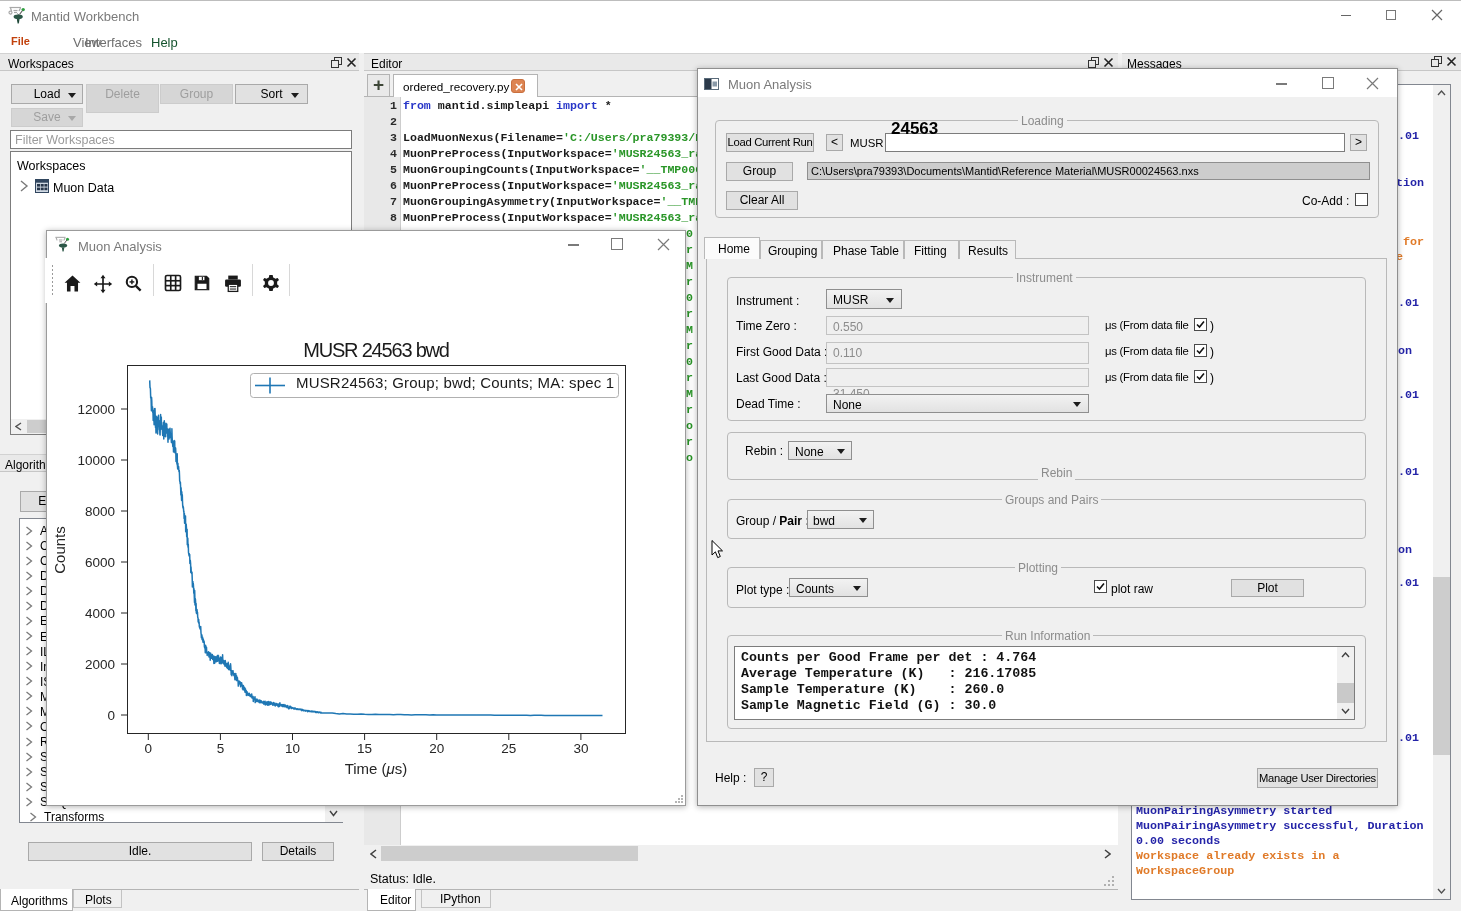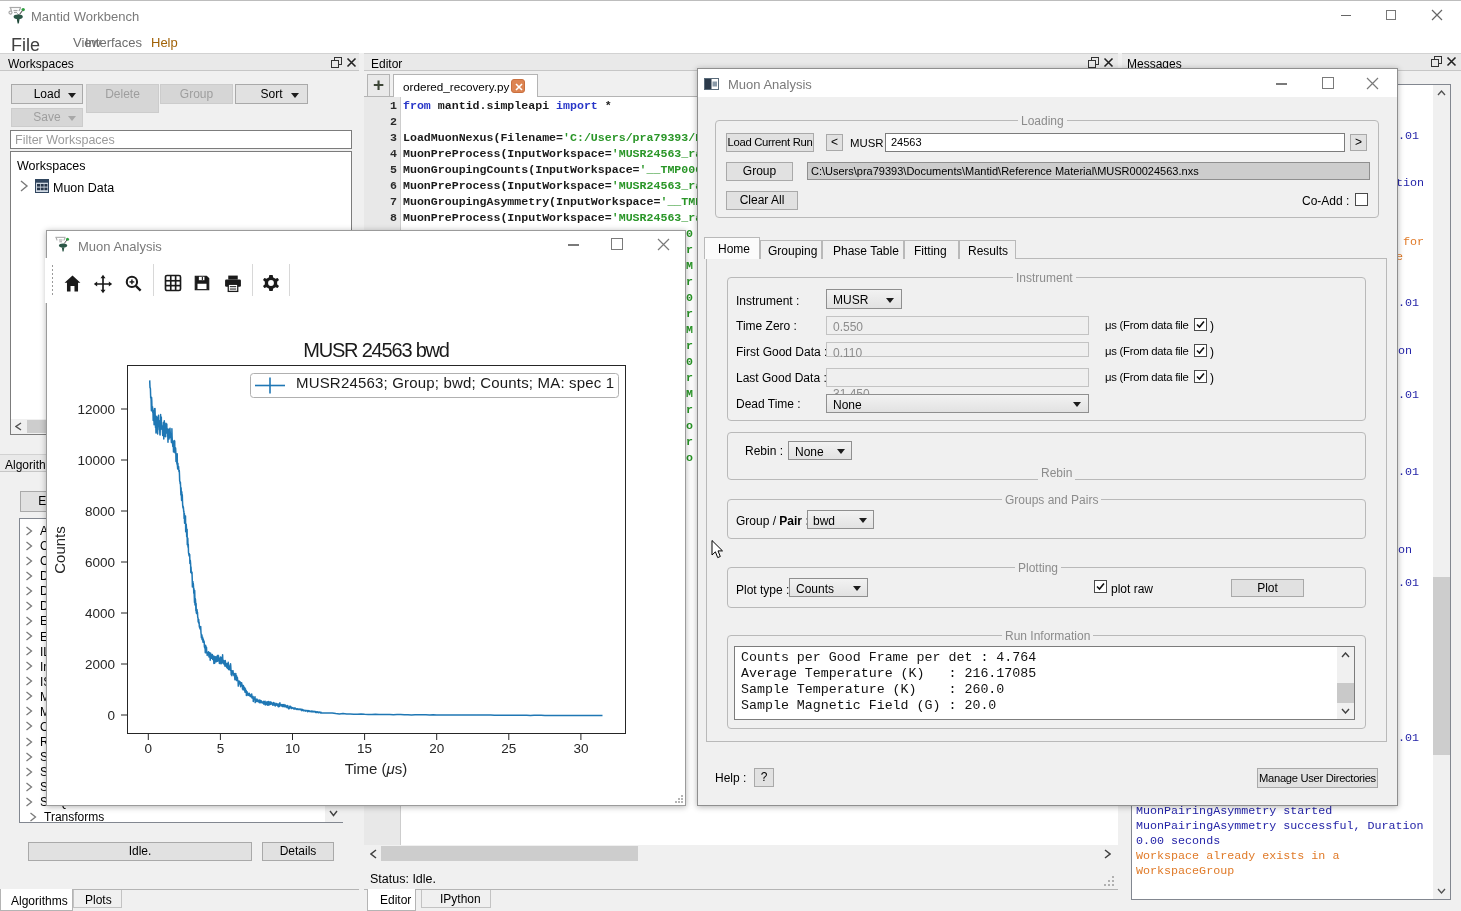--- a/index.html
+++ b/index.html
@@ -1,19 +1,19 @@
 <!DOCTYPE html>
 <html><head>
 <meta charset="utf-8">
 <style>
   * { margin:0; padding:0; box-sizing:border-box; }
   html,body { width:1461px; height:911px; overflow:hidden; }
   body { font-family:"Liberation Sans", sans-serif; background:#f0f0f0; position:relative; font-size:12px; color:#000; }
   .abs { position:absolute; }
-  .mono { font-family:"Liberation Mono", monospace; }
+  .mono { font-family:"Liberation Mono", monospace;font-weight:bold; }
   .btn { position:absolute; background:#e1e1e1; border:1px solid #a9a9a9; text-align:center; color:#000; }
   .btnd { position:absolute; background:#d6d6d6; border:1px solid #d1d1d1; text-align:center; color:#9e9e9e; }
   .gb { position:absolute; border:1px solid #b9b9b9; border-radius:4px; }
   .gbl { position:absolute; background:#f0f0f0; color:#8c8c8c; padding:0 3px; font-size:12px; }
   .fldd { position:absolute; background:#efefef; border:1px solid #c3c3c3; color:#8c8c8c; font-size:12px; }
   .combo { position:absolute; background:linear-gradient(#f2f2f2,#e2e2e2); border:1px solid #8f8f8f; font-size:12px; }
   .carr { position:absolute; width:0; height:0; border-left:4px solid transparent; border-right:4px solid transparent; border-top:5px solid #1c1c1c; }
   .cb { position:absolute; width:13px; height:13px; background:#fff; border:1px solid #4a4a4a; }
   .lbl { position:absolute; font-size:12px; color:#000; white-space:pre; }
   .hdr { position:absolute; height:18px; background:#e9e9e9; border-top:1px solid #d2d2d2; border-bottom:1px solid #c6c6c6; }
@@ -41,24 +41,24 @@
   <path d="M9.8 13.5 L10.6 16.5" stroke="#173a2c" stroke-width="0.8"></path>
 </svg>
 <div class="abs" style="left:31px;top:9px;font-size:13px;color:#7a7a7a;">Mantid Workbench</div>
 
 <div class="abs" style="left:1341px;top:15px;width:10px;height:1px;background:#666;"></div>
 <div class="abs" style="left:1386px;top:10px;width:10px;height:10px;border:1px solid #777;"></div>
 <svg class="abs" style="left:1431px;top:9px" width="12" height="12">
     <path d="M1 1 L11 11 M11 1 L1 11" stroke="#666" stroke-width="1.2"></path>
   </svg>
 
-<div class="abs" style="left:11px;top:35px;font-size:18px;color:#404040;">File</div>
+<div class="abs" style="left:11px;top:35px;font-size:11px;color:#c2410c;font-weight:bold;">File</div>
 <div class="abs" style="left:45px;top:35px;font-size:13px;color:#6e6e6e;margin-left:28px;">View</div>
 <div class="abs" style="left:85px;top:35px;font-size:13px;color:#6e6e6e;">Interfaces</div>
-<div class="abs" style="left:151px;top:35px;font-size:13px;color:#a16207;">Help</div>
+<div class="abs" style="left:151px;top:35px;font-size:13px;color:#14532d;">Help</div>
 
 <div class="hdr" style="left:0;top:53px;width:359px;"></div>
 <div class="htxt" style="left:8px;top:57px;">Workspaces</div>
 <div class="hdr" style="left:364px;top:53px;width:754px;"></div>
 <div class="htxt" style="left:371px;top:57px;">Editor</div>
 <div class="hdr" style="left:1122px;top:53px;width:339px;"></div>
 <div class="htxt" style="left:1127px;top:57px;">Messages</div>
 
 <svg class="abs" style="left:331px;top:57px" width="11" height="11">
     <rect x="3.5" y="0.5" width="7" height="7" fill="#e9e9e9" stroke="#333"></rect>
@@ -475,21 +475,21 @@
   <svg class="abs" style="left:668px;top:8px" width="13" height="13">
       <path d="M1 1 L12 12 M12 1 L1 12" stroke="#7a7a7a" stroke-width="1.2"></path>
     </svg>
 
   <div class="gb" style="left:17px;top:51px;width:664px;height:98px;"></div>
   <div class="gbl" style="left:320px;top:45px;">Loading</div>
   <div class="btn" style="left:28px;top:64px;width:88px;height:19px;line-height:17px;font-size:11.3px;letter-spacing:-0.3px;white-space:nowrap;">Load Current Run</div>
   <div class="btn" style="left:128px;top:65px;width:17px;height:17px;line-height:15px;font-size:12px;">&lt;</div>
   <div class="lbl" style="left:152px;top:68px;font-size:11.4px;">MUSR</div>
   <div class="abs" style="left:187px;top:64px;width:460px;height:19px;background:#fff;border:1px solid #7c7c7c;"></div>
-  <div class="lbl" style="left:193px;top:67px;font-size:11px;">24563</div>
+  <div class="lbl" style="left:193px;top:50px;font-size:17px;font-weight:bold;">24563</div>
   <div class="btn" style="left:652px;top:65px;width:17px;height:17px;line-height:15px;font-size:12px;">&gt;</div>
   <div class="btn" style="left:28px;top:93px;width:67px;height:19px;line-height:17px;font-size:12px;">Group</div>
   <div class="abs" style="left:109px;top:93px;width:563px;height:18px;background:#cdcdcd;border:1px solid #8f8f8f;"></div>
   <div class="lbl" style="left:113px;top:96px;font-size:11px;">C:\Users\pra79393\Documents\Mantid\Reference Material\MUSR00024563.nxs</div>
   <div class="btn" style="left:28px;top:122px;width:72px;height:19px;line-height:17px;font-size:12px;">Clear All</div>
   <div class="lbl" style="left:604px;top:125px;">Co-Add :</div>
   <div class="cb" style="left:657px;top:124px;"></div>
 
   <div class="abs" style="left:8px;top:189px;width:681px;height:484px;background:#f0f0f0;border:1px solid #b9b9b9;"></div>
   <div class="abs" style="left:6px;top:168px;width:56px;height:22px;background:#fbfbfb;border:1px solid #b9b9b9;border-bottom:none;"></div>
@@ -513,21 +513,21 @@
   <div class="lbl" style="left:38px;top:250px;">Time Zero :</div>
   <div class="fldd" style="left:128px;top:247px;width:263px;height:19px;">
       <span style="position:absolute;left:6px;top:3px;">0.550</span>
     </div>
   <div class="lbl" style="left:407px;top:250px;font-size:11.3px;letter-spacing:-0.25px;">μs (From data file</div>
   <div class="cb" style="left:496px;top:249px;"><svg width="11" height="11">
         <path d="M2 5.5 L4.5 8 L9 2.5" stroke="#111" stroke-width="1.6" fill="none"></path>
       </svg></div>
   <div class="lbl" style="left:512px;top:250px;">)</div>
   <div class="lbl" style="left:38px;top:276px;">First Good Data :</div>
-  <div class="fldd" style="left:128px;top:273px;width:263px;height:15px;padding-left:40px;">
+  <div class="fldd" style="left:128px;top:273px;width:263px;height:22px;padding-left:40px;">
       <span style="position:absolute;left:6px;top:3px;">0.110</span>
     </div>
   <div class="lbl" style="left:407px;top:276px;font-size:11.3px;letter-spacing:-0.25px;">μs (From data file</div>
   <div class="cb" style="left:496px;top:275px;"><svg width="11" height="11">
         <path d="M2 5.5 L4.5 8 L9 2.5" stroke="#111" stroke-width="1.6" fill="none"></path>
       </svg></div>
   <div class="lbl" style="left:512px;top:276px;">)</div>
   <div class="lbl" style="left:38px;top:302px;">Last Good Data :</div>
   <div class="fldd" style="left:128px;top:299px;width:263px;height:19px;">
       <span style="position:absolute;left:6px;top:18px;">31.450</span>
@@ -571,21 +571,21 @@
       </svg></div>
   <div class="lbl" style="left:413px;top:513px;">plot raw</div>
   <div class="btn" style="left:533px;top:510px;width:73px;height:18px;line-height:16px;font-size:12px;">Plot</div>
 
   <div class="gb" style="left:29px;top:566px;width:639px;height:94px;"></div>
   <div class="gbl" style="left:304px;top:560px;">Run Information</div>
   <div class="abs" style="left:36px;top:577px;width:621px;height:74px;background:#fff;border:1px solid #7c7c7c;">
     <div class="mono" style="position:absolute;left:6px;top:3px;font-size:13.3px;line-height:16px;white-space:pre;color:#111;">Counts per Good Frame per det : 4.764
 Average Temperature (K)   : 216.17085
 Sample Temperature (K)    : 260.0
-Sample Magnetic Field (G) : 20.0</div>
+Sample Magnetic Field (G) : 30.0</div>
     <div class="abs" style="left:602px;top:0;width:17px;height:72px;background:#f0f0f0;">
       <svg class="abs" style="left:4px;top:5px" width="9" height="6">
           <path d="M1 5 L4.5 1 L8 5" stroke="#404040" stroke-width="1.4" fill="none"></path>
         </svg>
       <svg class="abs" style="left:4px;top:61px" width="9" height="6">
           <path d="M1 1 L4.5 5 L8 1" stroke="#404040" stroke-width="1.4" fill="none"></path>
         </svg>
       <div class="abs" style="left:0;top:36px;width:17px;height:20px;background:#c9c9c9;"></div>
     </div>
   </div>

